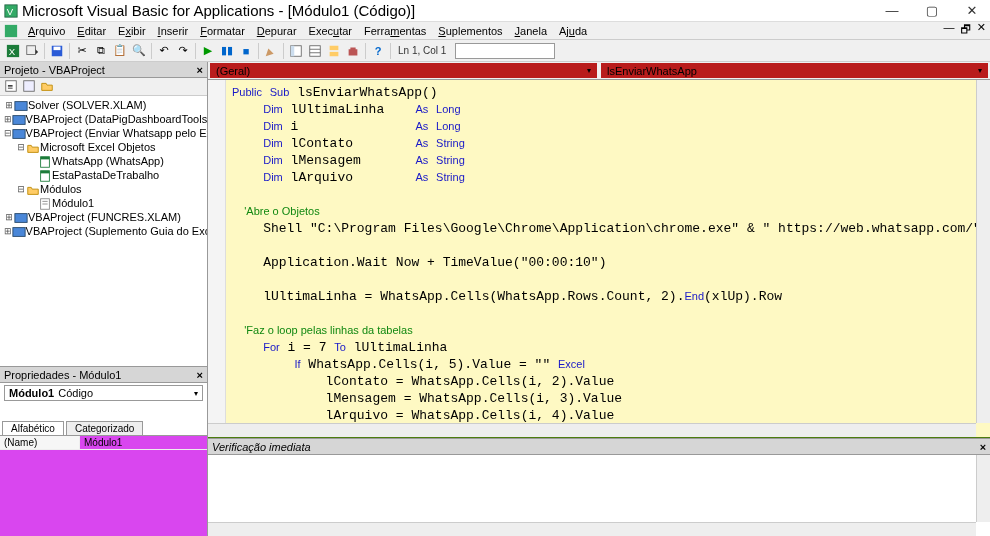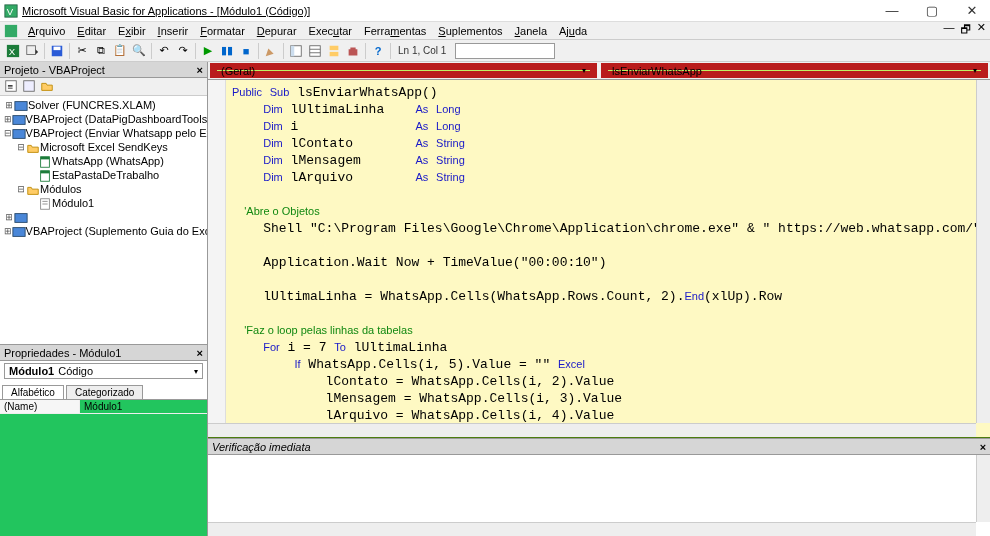--- a/index.html
+++ b/index.html
@@ -1,19 +1,19 @@
 <!DOCTYPE html>
 <html><head>
 <meta charset="utf-8">
 <style>
 * { margin: 0; padding: 0; box-sizing: border-box; font-family: "Segoe UI", Tahoma, sans-serif; font-size: 11px; }
 body { background: #fff; overflow: hidden; width: 990px; height: 536px; }
 .titlebar { height: 22px; background: #fff; display: flex; align-items: center; padding: 0 4px; border-bottom: 1px solid #ddd; }
 .titlebar .icon { width: 14px; height: 14px; margin-right: 4px; }
-.titlebar .title { flex: 1; font-size: 11px; color: #000; text-decoration: underline; }
+.titlebar .title { flex: 1; font-size: 15px; color: #000; }
 .titlebar .winbtns { display: flex; gap: 12px; }
 .titlebar .winbtn { width: 28px; text-align: center; cursor: default; font-size: 13px; color: #333; }
 .menubar { height: 18px; background: #f0f0f0; display: flex; align-items: center; padding: 0 4px; gap: 0; border-bottom: 1px solid #ccc; }
 .menubar .mdi-icon { width: 14px; height: 14px; margin-right: 4px; }
 .menubar .menuitem { padding: 1px 6px; font-size: 11px; color: #000; }
 .menubar .menuitem u { text-decoration: underline; }
 .menubar .mdibtns { display: flex; margin-left: auto; gap: 6px; font-size: 11px; color: #000; }
 .toolbar { height: 22px; background: #f0f0f0; display: flex; align-items: center; padding: 0 4px; gap: 1px; border-bottom: 1px solid #ccc; }
 .toolbar .tb { width: 18px; height: 18px; display: flex; align-items: center; justify-content: center; font-size: 11px; }
 .toolbar .sep { width: 1px; height: 16px; background: #ccc; margin: 0 2px; }
@@ -27,30 +27,30 @@
 .proj-tb .pb { width: 16px; height: 16px; }
 .tree { flex: 1; overflow: auto; background: #fff; padding: 2px; font-size: 10px; line-height: 14px; }
 .tree .node { white-space: nowrap; display: flex; align-items: center; }
 .tree .exp { width: 10px; text-align: center; color: #555; font-size: 9px; }
 .tree .ticon { width: 12px; height: 12px; margin-right: 2px; }
 .tree .ind0 { padding-left: 2px; } .tree .ind1 { padding-left: 14px; } .tree .ind2 { padding-left: 26px; }
 .prop-pane { border-top: 1px solid #999; }
 .prop-combo { margin: 2px 4px; border: 1px solid #999; background: #fff; height: 16px; display: flex; align-items: center; padding: 0 4px; font-size: 10px; }
 .prop-combo .b { font-weight: bold; margin-right: 4px; }
 .prop-combo .dd { margin-left: auto; font-size: 8px; }
-.prop-tabs { display: flex; border-bottom: 1px solid #999; margin-top: 4px; }
+.prop-tabs { display: flex; border-bottom: 1px solid #999; margin-top: 18px; }
 .prop-tab { border: 1px solid #999; border-bottom: none; padding: 1px 8px; font-size: 10px; background: #fff; margin-left: 2px; }
 .prop-tab.inactive { background: #eee; }
-.prop-grid { background: #22c55e; flex: 1; }
+.prop-grid { background: #d946ef; flex: 1; }
 .prop-row { display: flex; border-bottom: 1px solid #eee; }
 .prop-row .k { width: 80px; padding: 1px 4px; font-size: 10px; background: #f6f6f6; border-right: 1px solid #eee; }
 .prop-row .v { flex: 1; padding: 1px 4px; font-size: 10px; }
 .rightcol { flex: 1; display: flex; flex-direction: column; }
 .code-combos { height: 18px; background: #f0f0f0; display: flex; border-bottom: 1px solid #999; }
-.code-combos .cb { flex: 1; margin: 1px 2px; border: 7px solid #b91c1c; background: #bef264; display: flex; align-items: center; padding: 0 4px; font-size: 10px; }
+.code-combos .cb { flex: 1; margin: 1px 2px; border: 2px solid #b91c1c; background: #b91c1c; display: flex; align-items: center; padding: 0 4px; font-size: 10px; }
 .code-combos .cb .dd { margin-left: auto; font-size: 8px; }
 .code-area { flex: 1; position: relative; background: #fef9c3; overflow: auto; border-bottom: 1px solid #4d7c0f; }
 .code-area .margin { position: absolute; left: 0; top: 0; width: 18px; bottom: 0; background: #f4f4f4; border-right: 1px solid #ddd; }
 .code { font-family: Consolas, "Courier New", monospace; font-size: 13px; line-height: 17px; padding: 4px 4px 4px 24px; white-space: pre; color: #000; }
 .kw { color: #1818c8; }
 .cm { color: #118811; }
 .imm-pane { height: 98px; display: flex; flex-direction: column; border-top: 1px solid #999; font-style: italic; }
 .imm-body { flex: 1; background: #fff; overflow: auto; }
 .hscroll { height: 14px; background: #eee; border-top: 1px solid #ccc; }
 .vscroll { position: absolute; right: 0; top: 0; bottom: 14px; width: 14px; background: #eee; border-left: 1px solid #ccc; }
@@ -187,42 +187,42 @@
       <span class="pb"><svg class="ic" viewBox="0 0 16 16">
             <path d="M2 5 h5 l1 2 h6 v6 h-12 z" fill="#fc6" stroke="#b80"></path>
           </svg></span>
     </div>
     <div class="tree" id="projtree">
         <div class="node ind0">
           <span class="exp">⊞</span>
           <span class="ticon"><svg class="ic" viewBox="0 0 16 16">
               <rect x="1" y="3" width="14" height="10" fill="#4a87d8" stroke="#246"></rect>
             </svg></span>
-          <span>Solver (FUNCRES.XLAM)</span>
+          <span>Solver (SOLVER.XLAM)</span>
         </div>
         <div class="node ind0">
           <span class="exp">⊞</span>
           <span class="ticon"><svg class="ic" viewBox="0 0 16 16">
               <rect x="1" y="3" width="14" height="10" fill="#4a87d8" stroke="#246"></rect>
             </svg></span>
           <span>VBAProject (DataPigDashboardTools.xlam)</span>
         </div>
         <div class="node ind0">
           <span class="exp">⊟</span>
           <span class="ticon"><svg class="ic" viewBox="0 0 16 16">
               <rect x="1" y="3" width="14" height="10" fill="#4a87d8" stroke="#246"></rect>
             </svg></span>
           <span>VBAProject (Enviar Whatsapp pelo Excel com VBA Envia...)</span>
         </div>
         <div class="node ind1">
           <span class="exp">⊟</span>
           <span class="ticon"><svg class="ic" viewBox="0 0 16 16">
               <path d="M2 5 h4 l1 2 h7 v6 h-12 z" fill="#fc6" stroke="#b80"></path>
             </svg></span>
-          <span>Microsoft Excel SendKeys</span>
+          <span>Microsoft Excel Objetos</span>
         </div>
         <div class="node ind2">
           <span class="exp"></span>
           <span class="ticon"><svg class="ic" viewBox="0 0 16 16">
               <rect x="3" y="2" width="10" height="12" fill="#fff" stroke="#1c7c3a"></rect>
               <rect x="3" y="2" width="10" height="3" fill="#1c7c3a"></rect>
             </svg></span>
           <span>WhatsApp (WhatsApp)</span>
         </div>
         <div class="node ind2">
@@ -247,31 +247,32 @@
               <line x1="5" y1="5" x2="11" y2="5" stroke="#888"></line>
               <line x1="5" y1="8" x2="11" y2="8" stroke="#888"></line>
             </svg></span>
           <span>Módulo1</span>
         </div>
         <div class="node ind0">
           <span class="exp">⊞</span>
           <span class="ticon"><svg class="ic" viewBox="0 0 16 16">
               <rect x="1" y="3" width="14" height="10" fill="#4a87d8" stroke="#246"></rect>
             </svg></span>
+          <span>VBAProject (FUNCRES.XLAM)</span>
         </div>
         <div class="node ind0">
           <span class="exp">⊞</span>
           <span class="ticon"><svg class="ic" viewBox="0 0 16 16">
               <rect x="1" y="3" width="14" height="10" fill="#4a87d8" stroke="#246"></rect>
             </svg></span>
           <span>VBAProject (Suplemento Guia do Excel.xlam)</span>
         </div>
       </div>
 
-    <div class="prop-pane" style="height:192px;display:flex;flex-direction:column">
+    <div class="prop-pane" style="height:170px;display:flex;flex-direction:column">
       <div class="pane-hdr">
         <span>Propriedades - Módulo1</span>
         <span class="x">×</span>
       </div>
       <div class="prop-combo">
         <span class="b">Módulo1</span>
         <span>Código</span>
         <span class="dd">▾</span>
       </div>
       <div class="prop-tabs">

